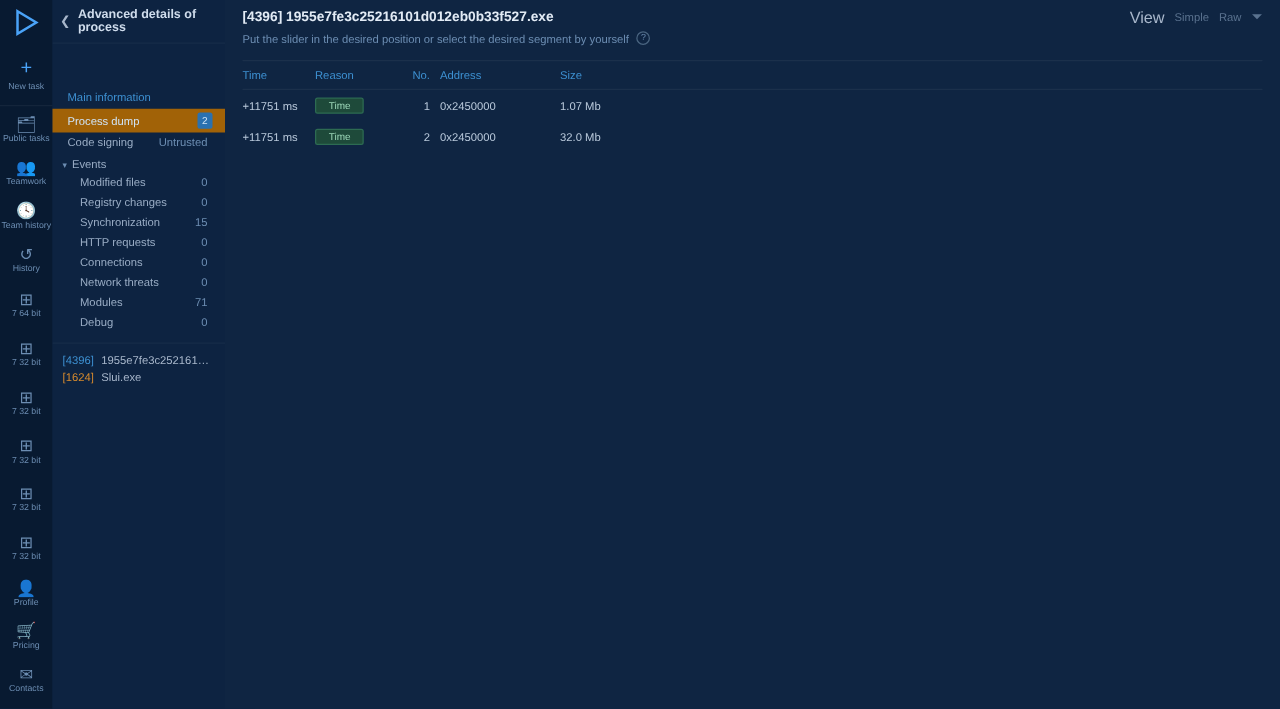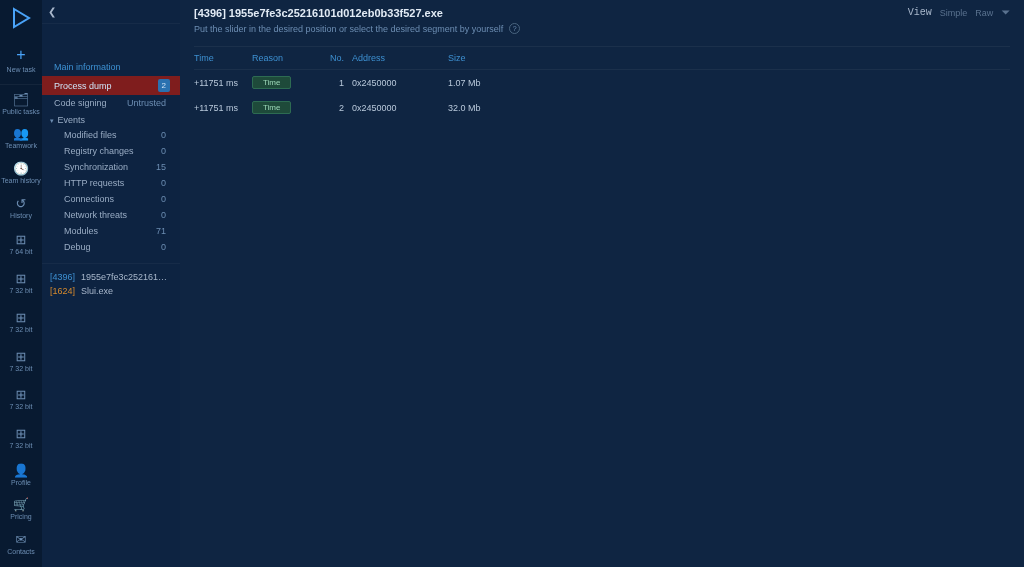--- a/index.html
+++ b/index.html
@@ -18,40 +18,40 @@
   .rail-item.new { border-bottom: 1px solid rgba(255,255,255,0.05); padding-bottom:10px; margin-bottom:2px; }
 
   
   .sidebar { width: 138px; background: #0d2341; display:flex; flex-direction:column; }
   .sb-top { display:flex; align-items:center; padding: 6px 8px 6px 6px; border-bottom: 1px solid rgba(255,255,255,0.04); }
   .sb-top .back { color:#a8b7cb; margin-right:6px; font-size:10px; cursor:pointer; }
   .sb-top .title { color:#cfdcec; font-size:10px; font-weight:600; }
   .sb-section { padding: 4px 8px; margin-top: 30px; }
   .sb-link { color:#3d90d1; font-size:9px; padding: 4px 0 4px 4px; cursor:pointer; }
   .sb-row { display:flex; justify-content:space-between; align-items:center; font-size:9px; padding: 3px 6px 3px 4px; color:#99acc4; cursor:pointer; }
-  .sb-row.active { background:#7f1d1d; color:#cfe3f6; margin: 0 -8px; padding: 3px 10px 3px 12px; }
+  .sb-row.active { background:#a16207; color:#cfe3f6; margin: 0 -8px; padding: 3px 10px 3px 12px; }
   .sb-row .badge { background:#1d3e5f; color:#cfe3f6; font-size:8px; padding:0 4px; border-radius:2px; line-height:13px; height:13px; }
   .sb-row.active .badge { background:#2a71b0; }
   .sb-row .val { color:#6c8db2; font-size:9px; }
   .sb-sub { padding-left: 10px; }
   .sb-events-hdr { color:#99acc4; font-size:9px; padding: 4px 0 2px 0; }
   .sb-events-hdr::before { content:"▾"; font-size:7px; margin-right:4px; color:#6c8db2; }
   .sb-proc { padding: 6px 8px 0 8px; margin-top:4px; border-top:1px solid rgba(255,255,255,0.04); font-size:9px; }
   .sb-proc .pline { display:flex; gap:6px; padding: 2px 0; }
   .sb-proc .pid { color:#3d90d1; }
   .sb-proc .pid.orange { color:#d68a2d; }
   .sb-proc .pname { color:#a8b7cb; overflow:hidden; text-overflow:ellipsis; white-space:nowrap; }
 
   
   .main { flex:1; background:#0f2542; display:flex; flex-direction:column; overflow:hidden; }
   .m-head { padding: 6px 14px 2px 14px; display:flex; align-items:center; gap:10px; }
   .m-title { color:#e2ebf5; font-size:11px; font-weight:700; }
   .m-path { color:#3d90d1; font-size:9px; }
   .m-head-right { margin-left:auto; display:flex; align-items:center; gap:8px; }
-  .m-viewlabel { color:#a8b7cb; font-size:10px;font-family:Liberation Mono, monospace; }
+  .m-viewlabel { color:#a8b7cb; font-size:13px; }
   .m-toggle { color:#5a728f; font-size:9px; cursor:pointer; }
   .m-filter { color:#5a728f; font-size:11px; cursor:pointer; }
   .m-instr { padding: 2px 14px 4px 14px; color:#6c8db2; font-size:9px; display:flex; align-items:center; gap:6px; }
   .m-instr .q { border:1px solid #4a6580; border-radius:50%; width:11px; height:11px; display:inline-flex; align-items:center; justify-content:center; font-size:7px; color:#6c8db2; }
 
   .timeline { padding: 2px 14px 0 14px; }
   .tl-labels { display:flex; justify-content:space-between; font-size:8px; color:#6c8db2; position:relative; }
   .tl-center { position:absolute; left:50%; transform:translateX(-50%); color:#3d90d1; }
   .tl-bar { position:relative; height:10px; margin-top:2px; }
   .tl-bar-bg { position:absolute; left:0; right:0; top:3px; height:4px; background:#1a3552; border-radius:1px; }
@@ -137,20 +137,21 @@
         <span class="rail-icon">✉</span>
         <span class="rail-label">Contacts</span>
       </div>
     <div class="rail-item"></div>
 
   </div>
 
   <div class="sidebar">
     <div class="sb-top">
       <span class="back">❮</span>
+      <span class="title">Advanced details of process</span>
     </div>
     <div class="sb-section">
       <div class="sb-link">Main information</div>
       <div class="sb-row active">
         <span>Process dump</span>
         <span class="badge">2</span>
       </div>
       <div class="sb-row">
         <span>Code signing</span>
         <span class="val">Untrusted</span>

